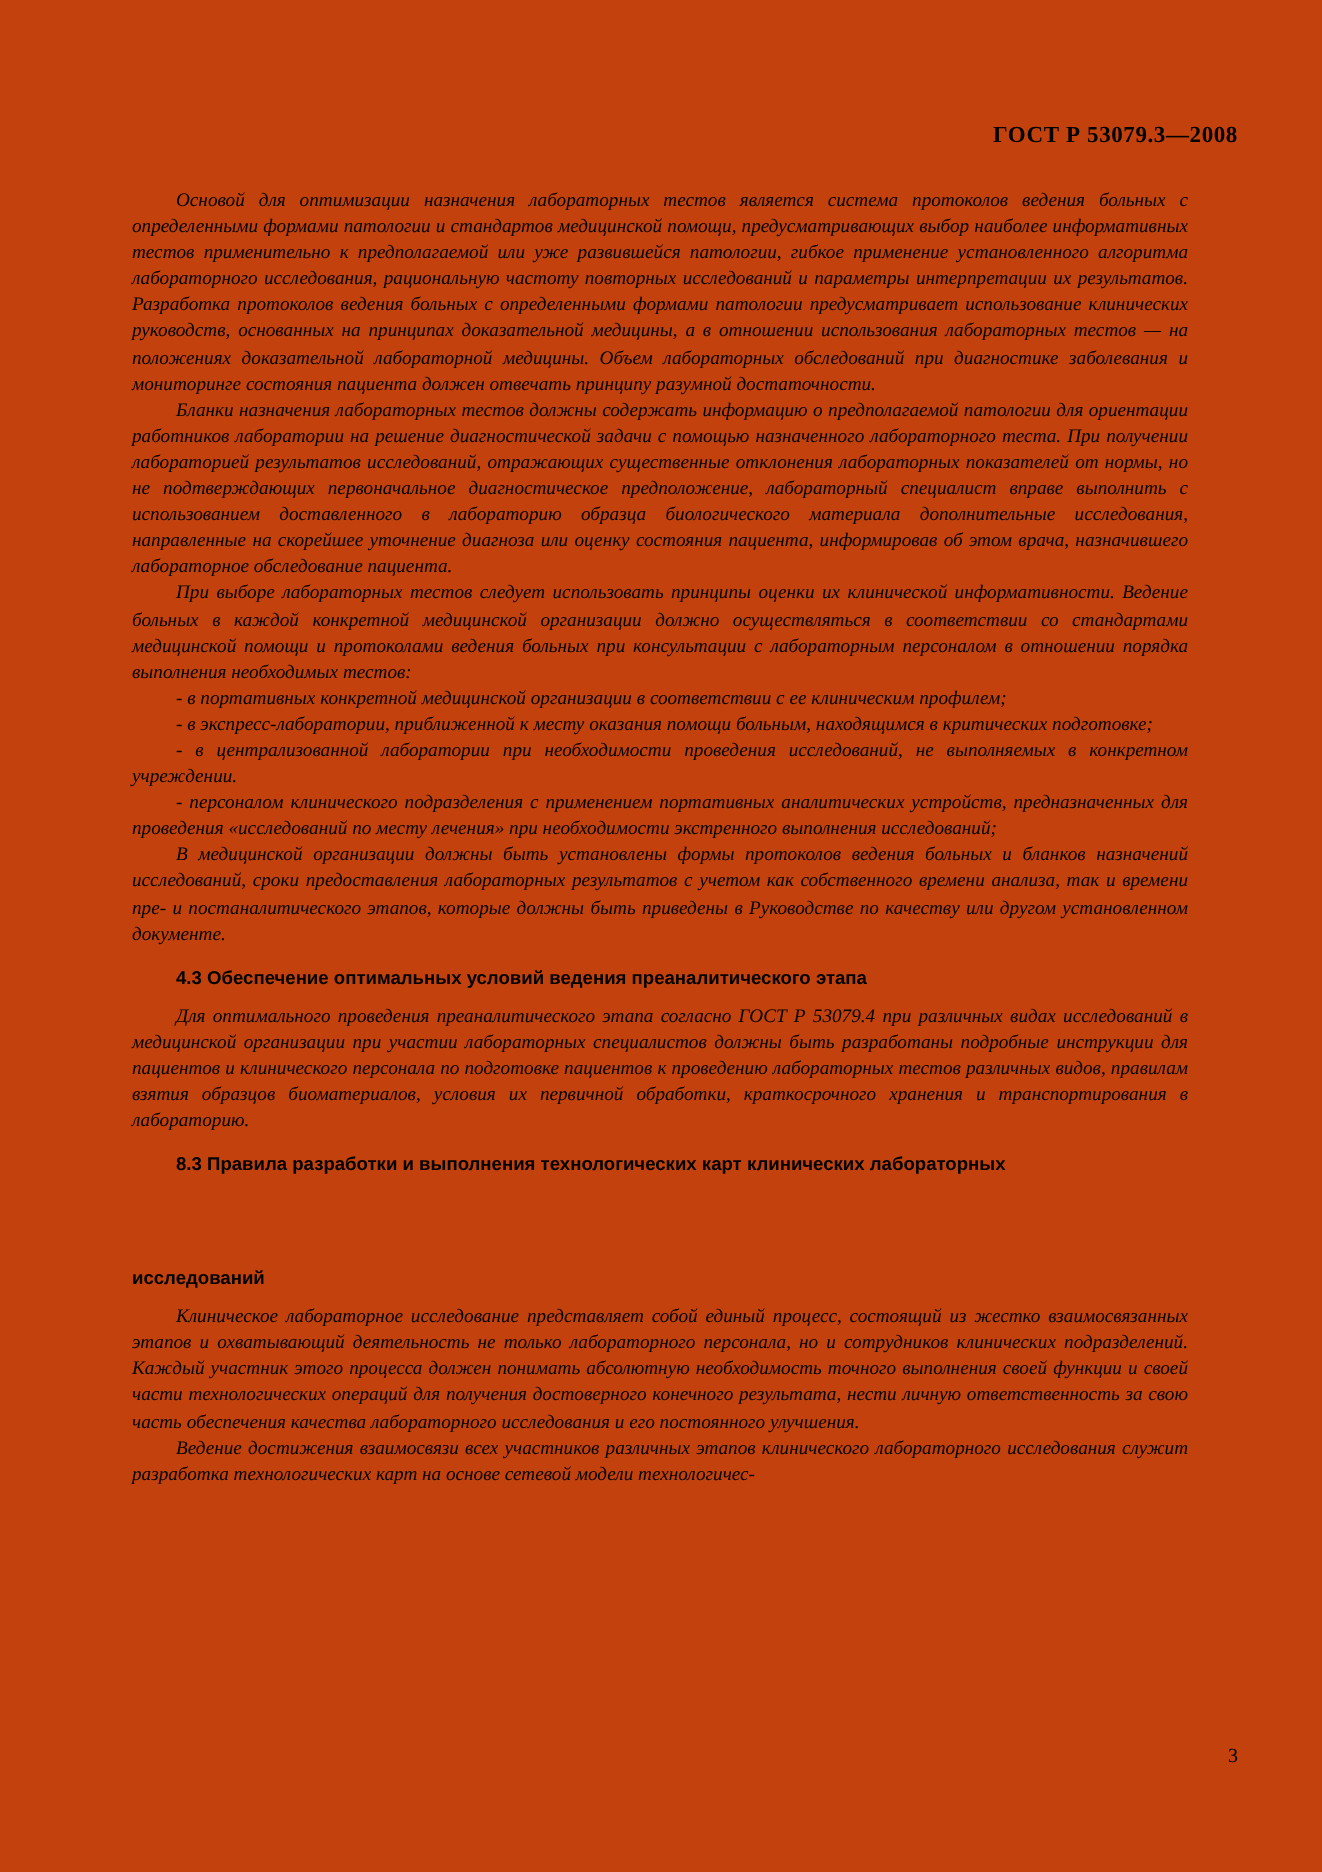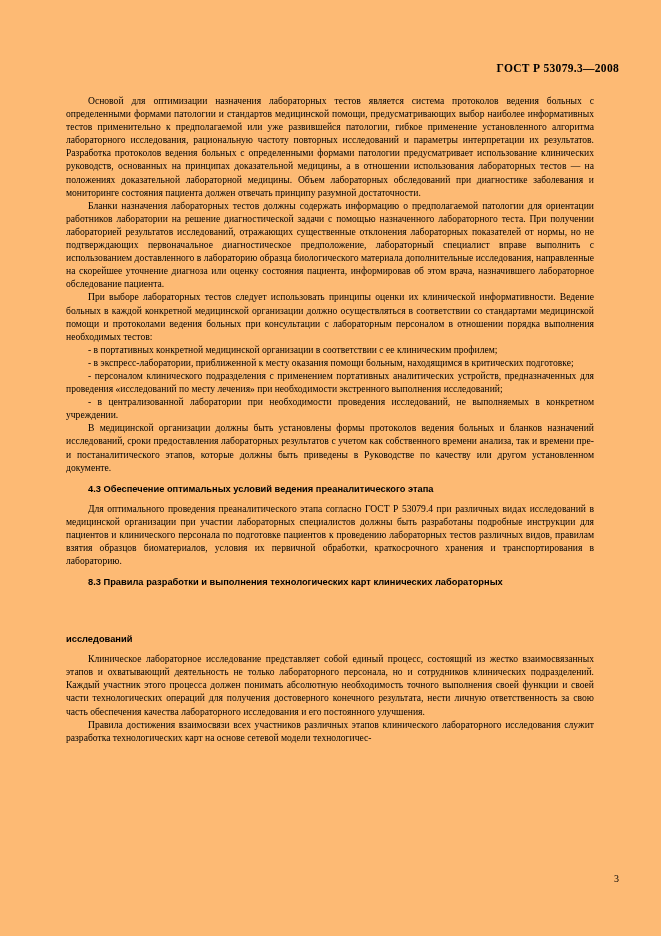--- a/index.html
+++ b/index.html
@@ -4,21 +4,21 @@
 <style>
   html, body {
     margin: 0;
     padding: 0;
     background: #ffffff;
   }
   .page {
     position: relative;
     width: 661px;
     height: 936px;
-    background: #fdba74;
+    background: #c2410c;
     font-family: "Liberation Serif", serif;
     color: #000000;
     box-sizing: border-box;
   }
   .header {
     position: absolute;
     top: 62px;
     right: 42px;
     font-family: "Liberation Serif", serif;
     font-size: 11.5px;
@@ -49,20 +49,21 @@
     margin-top: 44px;
   }
   p.para {
     font-family: "Liberation Serif", serif;
     font-size: 9.6px;
     line-height: 13.1px;
     margin: 0;
     text-align: justify;
     text-indent: 22px;
     hyphens: manual;
+    font-style: italic;
   }
   p.para.dash {
     text-indent: 22px;
   }
   .gap-heading { height: 9px; }
   .pagenum {
     position: absolute;
     right: 42px;
     bottom: 52px;
     font-family: "Liberation Serif", serif;
@@ -76,33 +77,33 @@
 
   <div class="header">ГОСТ Р 53079.3—2008</div>
 
   <div class="content">
 
     <p class="para">Основой для оптимизации назначения лабораторных тестов является система протоколов веде­ния больных с определенными формами патологии и стандартов медицинской помощи, предусматри­вающих выбор наиболее информативных тестов применительно к предполагаемой или уже развившейся патологии, гибкое применение установленного алгоритма лабораторного исследования, рациональную частоту повторных исследований и параметры интерпретации их результатов. Разра­ботка протоколов ведения больных с определенными формами патологии предусматривает использо­вание клинических руководств, основанных на принципах доказательной медицины, а в отношении использования лабораторных тестов — на положениях доказательной лабораторной медицины. Объем лабораторных обследований при диагностике заболевания и мониторинге состояния пациента должен отвечать принципу разумной достаточности.</p>
     <p class="para">Бланки назначения лабораторных тестов должны содержать информацию о предполагаемой патологии для ориентации работников лаборатории на решение диагностической задачи с помощью назначенного лабораторного теста. При получении лабораторией результатов исследований, отража­ющих существенные отклонения лабораторных показателей от нормы, но не подтверждающих перво­начальное диагностическое предположение, лабораторный специалист вправе выполнить с использованием доставленного в лабораторию образца биологического материала дополнительные исследования, направленные на скорейшее уточнение диагноза или оценку состояния пациента, информировав об этом врача, назначившего лабораторное обследование пациента.</p>
     <p class="para">При выборе лабораторных тестов следует использовать принципы оценки их клинической информ­ативности. Ведение больных в каждой конкретной медицинской организации должно осуществляться в соответствии со стандартами медицинской помощи и протоколами ведения больных при консульта­ции с лабораторным персоналом в отношении порядка выполнения необходимых тестов:</p>
     <p class="para dash">- в портативных конкретной медицинской организации в соответствии с ее клиническим профи­лем;</p>
     <p class="para dash">- в экспресс-лаборатории, приближенной к месту оказания помощи больным, находящимся в критических подготовке;</p>
+    <p class="para dash">- в централизованной лаборатории при необходимости проведения исследований, не выполняе­мых в конкретном учреждении.</p>
     <p class="para dash">- персоналом клинического подразделения с применением портативных аналитических устройств, предназначенных для проведения «исследований по месту лечения» при необходимости экстренного выполнения исследований;</p>
-    <p class="para dash">- в централизованной лаборатории при необходимости проведения исследований, не выполняе­мых в конкретном учреждении.</p>
     <p class="para">В медицинской организации должны быть установлены формы протоколов ведения больных и бланков назначений исследований, сроки предоставления лабораторных результатов с учетом как собственного времени анализа, так и времени пре- и постаналитического этапов, которые должны быть приведены в Руководстве по качеству или другом установленном документе.</p>
 
     <div class="gap-heading"></div>
 
     <div class="heading">4.3  Обеспечение оптимальных условий ведения преаналитического этапа</div>
     <p class="para">Для оптимального проведения преаналитического этапа согласно ГОСТ Р 53079.4 при различных видах исследований в медицинской организации при участии лабораторных специалистов должны быть разработаны подробные инструкции для пациентов и клинического персонала по подготовке пациентов к проведению лабораторных тестов различных видов, правилам взятия образцов биоматери­алов, условия их первичной обработки, краткосрочного хранения и транспортирования в лабораторию.</p>
 
     <div class="gap-heading"></div>
 
     <div class="heading h-block">8.3  Правила разработки и выполнения технологических карт клинических лабораторных</div>
     <div class="heading second-line">исследований</div>
     <p class="para">Клиническое лабораторное исследование представляет собой единый процесс, состоящий из жестко взаимосвязанных этапов и охватывающий деятельность не только лабораторного персонала, но и сотрудников клинических подразделений. Каждый участник этого процесса должен понимать абсолютную необходимость точного выполнения своей функции и своей части технологических опера­ций для получения достоверного конечного результата, нести личную ответственность за свою часть обеспечения качества лабораторного исследования и его постоянного улучшения.</p>
-    <p class="para">Правила достижения взаимосвязи всех участников различных этапов клинического лаборатор­ного исследования служит разработка технологических карт на основе сетевой модели технологичес-</p>
+    <p class="para">Ведение достижения взаимосвязи всех участников различных этапов клинического лаборатор­ного исследования служит разработка технологических карт на основе сетевой модели технологичес-</p>
 
   </div>
 
   <div class="pagenum">3</div>
 
 </div>
 
 </body></html>

